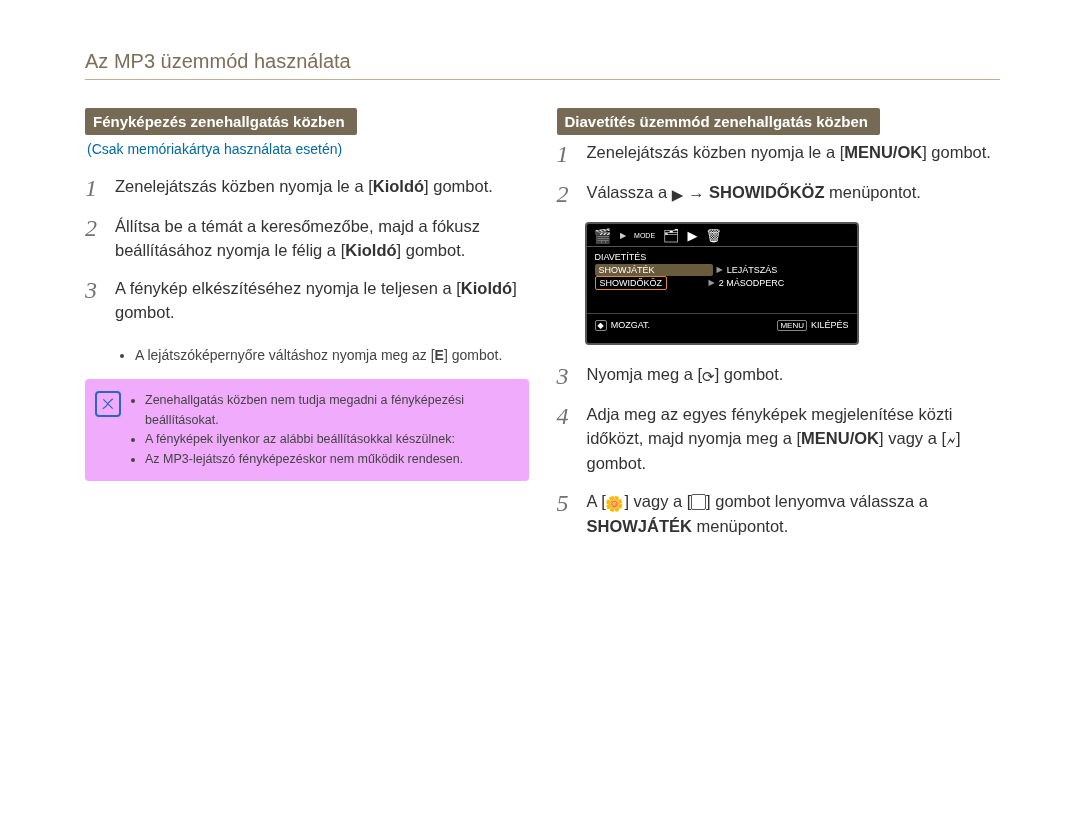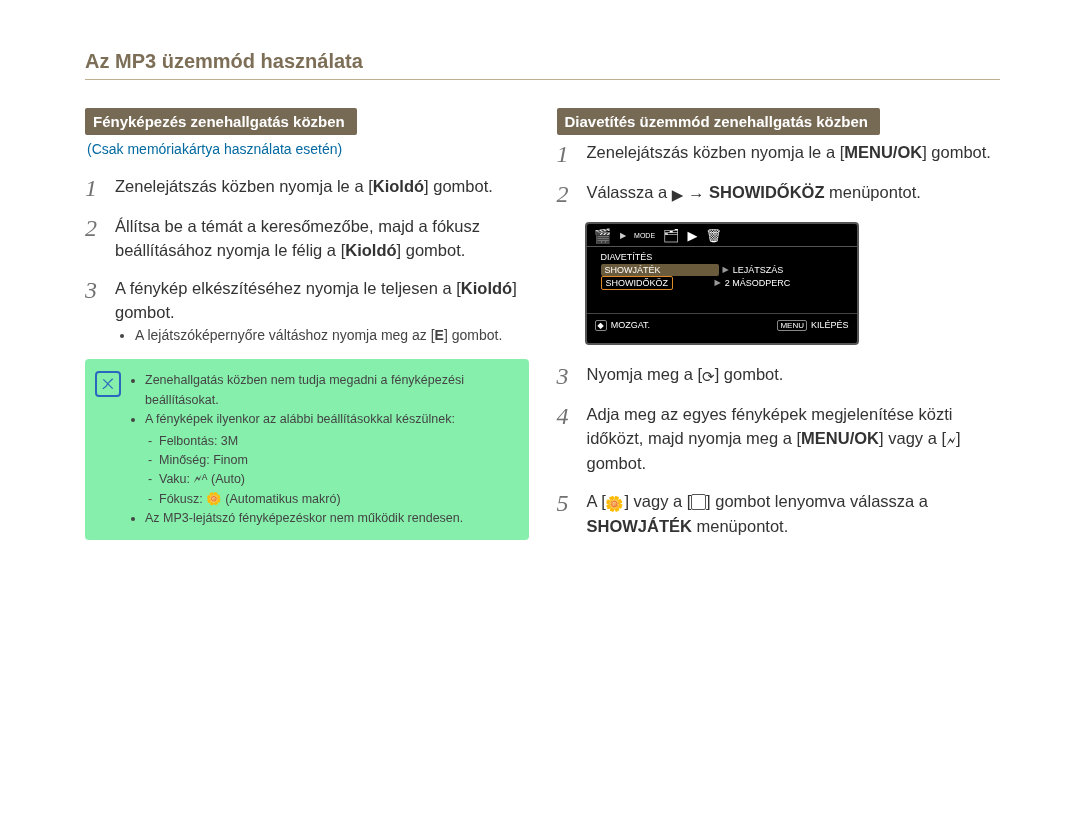--- a/index.html
+++ b/index.html
@@ -13,21 +13,21 @@
   }
   .page {
     padding: 50px 80px 30px 85px;
   }
   .page-title {
     font-size: 20px;
     color: #7d6e57;
     border-bottom: 1px solid #bfae8f;
     padding-bottom: 6px;
     margin-bottom: 28px;
-    font-weight: 700;
+    font-weight: 400;
   }
   .cols {
     display: flex;
     gap: 28px;
   }
   .col {
     flex: 1 1 0;
   }
   .section-bar {
     display: inline-block;
@@ -65,25 +65,25 @@
     margin-right: 6px;
     line-height: 1.1;
   }
   .step-body {
     flex: 1;
   }
   .step-body .bullets {
     list-style: disc;
     padding-left: 20px;
     font-size: 14px;
-    margin-top: 0;
+    margin-top: 20px;
     color: #444;
   }
   .info-box {
-    background: #86efac;
+    background: #f0abfc;
     border-radius: 4px;
     padding: 12px 14px 12px 44px;
     position: relative;
     margin-top: 6px;
   }
   .info-icon {
     position: absolute;
     left: 10px;
     top: 12px;
     width: 22px;
@@ -127,21 +127,21 @@
     border-bottom: 1px solid #555;
   }
   .lcd-top .film-icon { font-size:14px; }
   .lcd-top .chev { font-size:8px; opacity:.8; line-height:1; }
   .lcd-top .mode { font-size:7px; text-align:center; line-height:1; }
   .lcd-icon { font-size:13px; }
   .lcd-body { padding: 4px 0 8px 0; }
   .lcd-row {
     display: flex;
     align-items: center;
-    padding: 1px 14px;
+    padding: 1px 8px;
   }
   .lcd-row .lab { width: 110px; }
   .lcd-row.sel .lab-box {
     border: 1px solid #e08b2a;
     padding: 1px 4px;
     border-radius: 2px;
   }
   .lcd-row.hl .lab {
     background: #6b5b3d;
     padding: 1px 4px;
@@ -210,26 +210,20 @@
       <div class="info-box">
         <span class="info-icon">
           <svg width="14" height="14" viewBox="0 0 24 24">
               <path fill="none" stroke="#2a68c0" stroke-width="2" d="M4 4l16 16M3 20c4-2 7-5 9-9l8-8"></path>
             </svg>
         </span>
         <ul>
           <li>Zenehallgatás közben nem tudja megadni a fényképezési beállításokat.</li>
           <li>
             <span>A fényképek ilyenkor az alábbi beállításokkal készülnek:</span>
-            <ul>
-              <li>Felbontás: 3M</li>
-              <li>Minőség: Finom</li>
-              <li>Vaku: 🗲ᴬ (Auto)</li>
-              <li>Fókusz: 🌼 (Automatikus makró)</li>
-            </ul>
           </li>
           <li>Az MP3-lejátszó fényképezéskor nem működik rendesen.</li>
         </ul>
       </div>
     </div>
 
     <div class="col">
       <div class="section-bar">Diavetítés üzemmód zenehallgatás közben</div>
 
       <ol class="steps">

